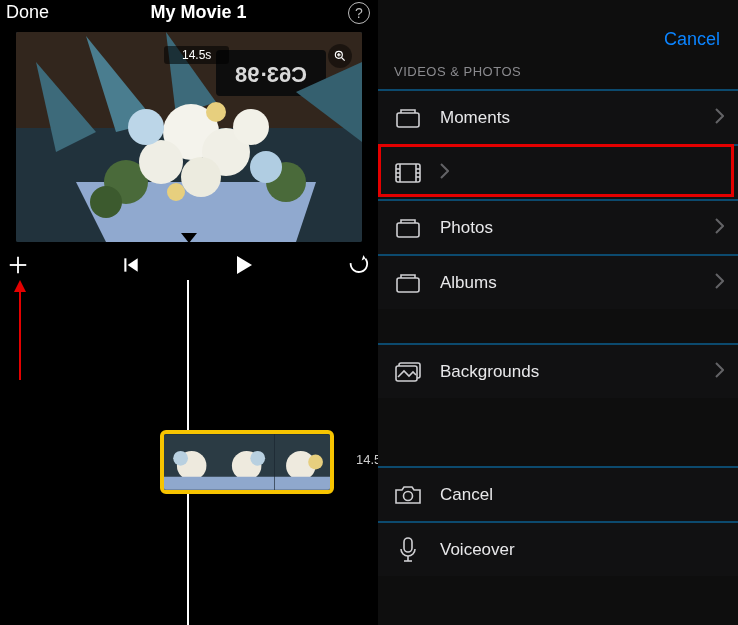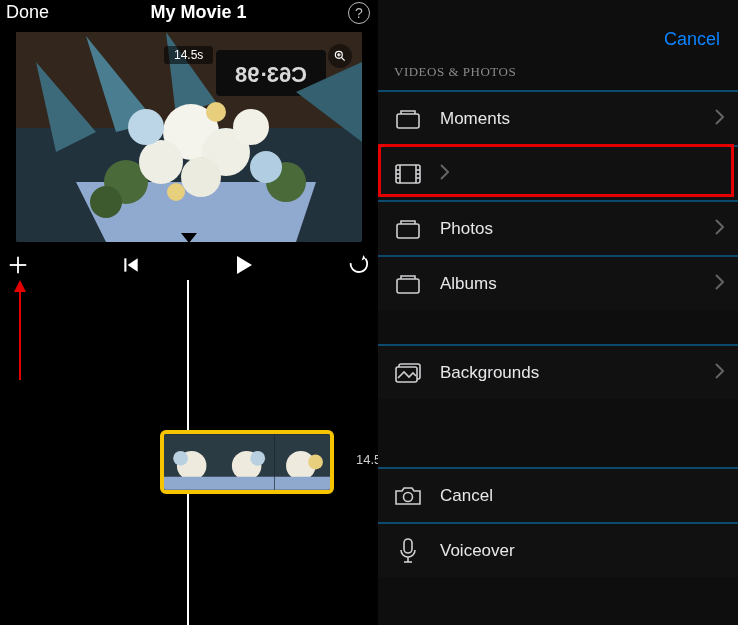--- a/index.html
+++ b/index.html
@@ -50,21 +50,21 @@
     height: 210px;
     position: relative;
     border-radius: 2px;
     overflow:hidden;
     background: linear-gradient(135deg,#2a3a44 0%,#22303a 30%,#1a2630 100%);
   }
   .preview svg.scene { width:100%; height:100%; display:block; }
   .dur-badge {
     position:absolute; top:14px; left:148px;
     background: rgba(0,0,0,0.55); color:#fff;
-    font-size:12px; padding:2px 10px; border-radius:3px;
+    font-size:12px; padding:2px 18px; border-radius:3px;
   }
   .zoom-btn {
     position:absolute; top:12px; right:10px;
     width:24px; height:24px; border-radius:50%;
     background: rgba(0,0,0,0.45); display:flex;
     align-items:center; justify-content:center; cursor:pointer;
   }
   .playhead-pointer{
     position:absolute; left:50%; transform:translateX(-50%);
     bottom:-1px; width:0;height:0;
@@ -107,21 +107,20 @@
   
   .picker-header{
     height:50px; display:flex; justify-content:flex-end;
     align-items:flex-end; padding:4px 18px 0 6px;
   }
   .cancel { color:#0b84ff; font-size:18px; cursor:pointer; }
 
   .section-label{
     font-size:13px; color:#8a8a8e; letter-spacing:0.5px;
     padding: 14px 0 10px 16px;
-    font-family: Liberation Serif, serif;
   }
   .row{
     height:55px; display:flex; align-items:center;
     padding:0 14px 0 16px; border-top:2px solid #0c4a6e;
     cursor:pointer; position:relative;
     background:#111112;
   }
   .row:last-child{ border-bottom:1px solid #2a2a2c; }
   .row .ricon{ width:28px; display:flex; justify-content:center; margin-right:18px;}
   .row .label{ font-size:17px; color:#e8e8ea; flex:1;}

